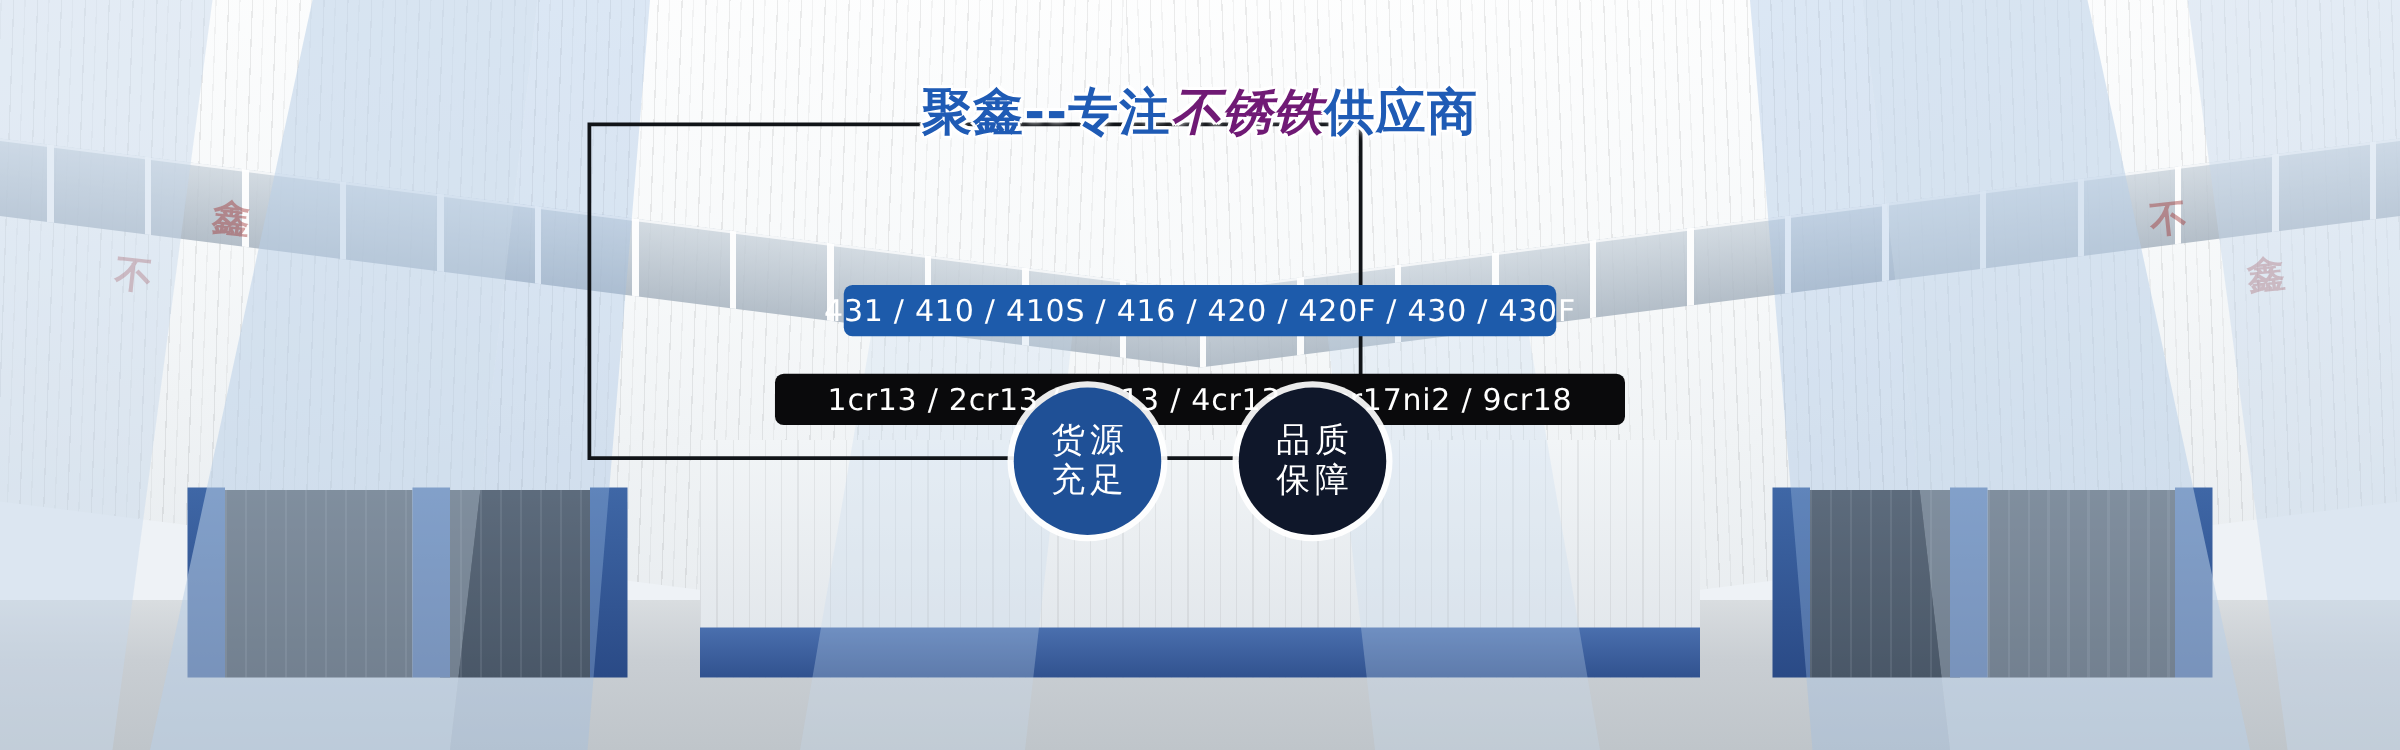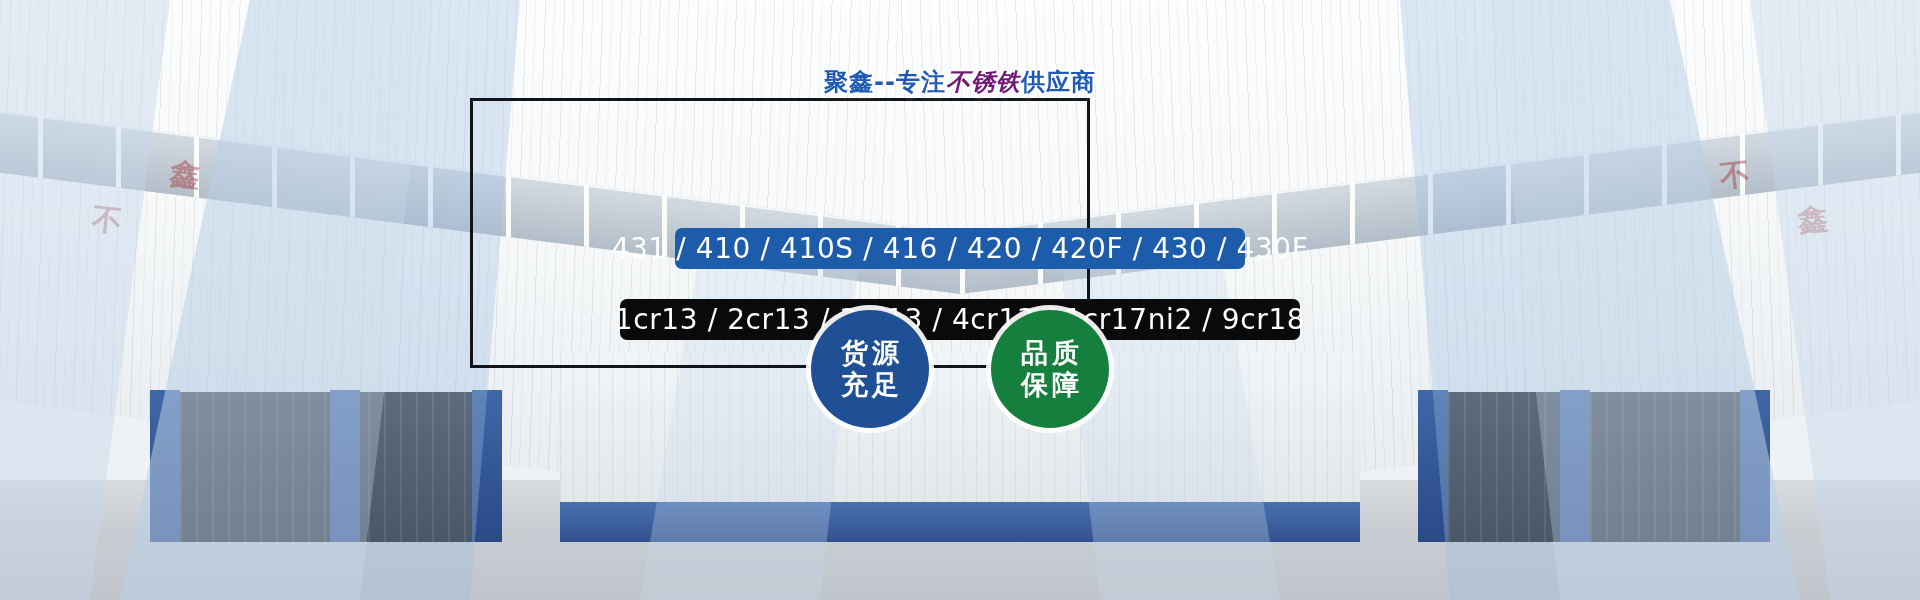--- a/index.html
+++ b/index.html
@@ -93,48 +93,48 @@
   
   .content{position:absolute;inset:0;}
 
   .frame{position:absolute;left:470px;top:98px;width:620px;height:270px;
          border:3px solid #111418;box-sizing:border-box;}
 
   .headline{position:absolute;left:0;right:0;top:70px;text-align:center;
             white-space:nowrap;line-height:1;}
   .headline span{
      font-family:"DejaVu Sans","Liberation Sans",sans-serif;
-     font-weight:700;font-size:24px;letter-spacing:1px;
+     font-weight:700;font-size:40px;letter-spacing:1px;
      text-shadow:
         -2px -2px 0 #fff, 2px -2px 0 #fff, -2px 2px 0 #fff, 2px 2px 0 #fff,
         0 -2px 0 #fff, 0 2px 0 #fff, -2px 0 0 #fff, 2px 0 0 #fff,
         0 3px 5px rgba(255,255,255,.95);
   }
   .hl-blue{color:#1f5bb5;}
   .hl-green{color:#701a75;font-style:italic;font-size:44px;
             font-family:"DejaVu Serif","Liberation Serif",serif;}
 
   .pill{position:absolute;left:50%;transform:translateX(-50%);
         display:flex;align-items:center;justify-content:center;
         white-space:nowrap;border-radius:7px;}
   .pill span{
      font-family:"DejaVu Sans","Liberation Sans",sans-serif;
-     color:#ffffff;font-size:28px;letter-spacing:.6px;font-weight:400;}
+     color:#ffffff;font-size:24px;letter-spacing:.6px;font-weight:400;}
 
   .pill-blue{top:228px;width:570px;height:41px;background:#1d5bab;}
   .pill-black{top:299px;width:680px;height:41px;background:#0a0a0c;}
 
   .circles{position:absolute;left:0;right:0;top:309px;height:120px;
            display:flex;align-items:center;justify-content:center;gap:62px;}
   .circ{width:118px;height:118px;border-radius:50%;
         display:flex;flex-direction:column;align-items:center;justify-content:center;
         color:#fff;box-shadow:0 0 0 5px rgba(255,255,255,.92);}
   .circ-blue{background:#1f5096;}
-  .circ-green{background:#15803d;}
-  .circ b{display:block;font-weight:700;font-size:27px;letter-spacing:4px;
+  .circ-green{background:#0f172a;}
+  .circ b{display:block;font-weight:400;font-size:27px;letter-spacing:4px;
           line-height:1.18;text-indent:4px;
           font-family:"DejaVu Sans","Liberation Sans",sans-serif;}
 </style>
 </head>
 <body>
 
 <div id="banner">
 
   <div class="photo">
     <div class="sky"></div>

